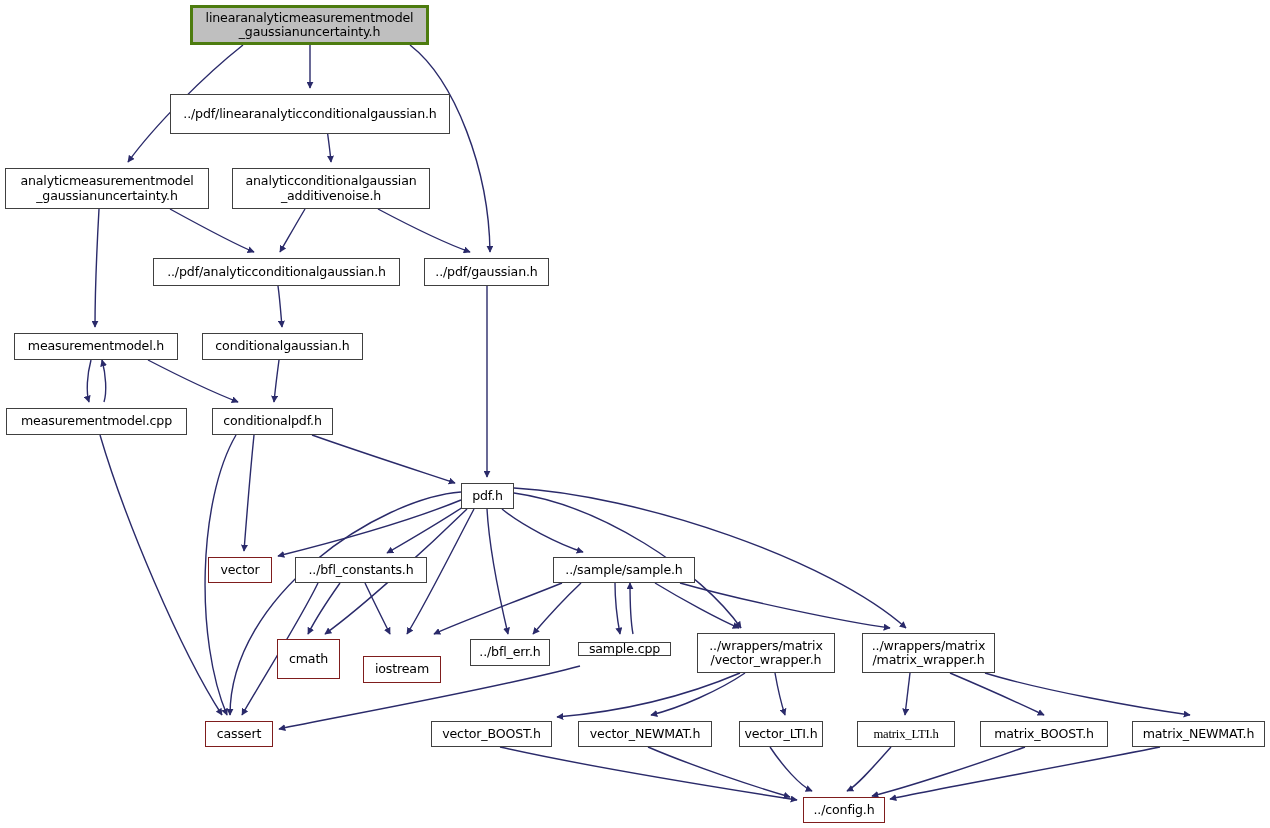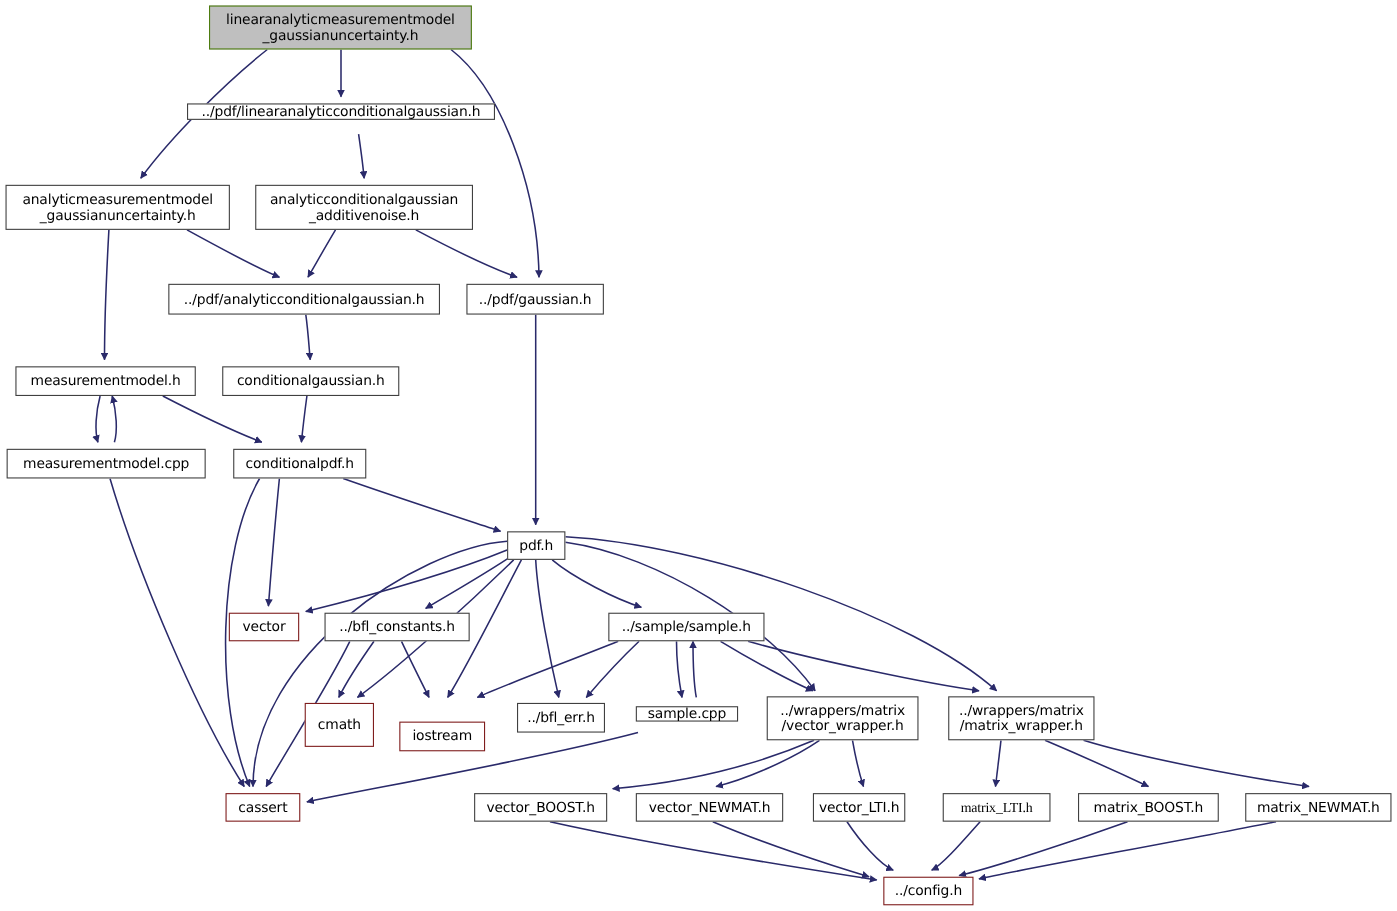--- a/index.html
+++ b/index.html
@@ -38,21 +38,21 @@
     font-size: 12.6px;
     letter-spacing: -0.15px;
     white-space: pre-line;
     z-index: 2;
   }
   .node.sys {
     border: 1px solid #7f1d1d;
   }
   .node.root {
     background: #bfbfbf;
-    border: 1px solid #4d7c0f;
+    border: 3px solid #4d7c0f;
   }
   .node span {
     display: block;
   }
 </style>
 </head>
 <body>
 
 <div id="graph-root">
   <svg id="edges" viewBox="0 0 1270 828" xmlns="http://www.w3.org/2000/svg">
@@ -109,21 +109,21 @@
         <path d="M 648,747 C 690,765 752,786 790,797" stroke="#2a2a6a" marker-end="url(#arrow)"></path>
         <path d="M 770,747 C 782,765 800,786 812,791" stroke="#2a2a6a" marker-end="url(#arrow)"></path>
         <path d="M 891,747 C 875,765 857,786 847,791" stroke="#2a2a6a" marker-end="url(#arrow)"></path>
         <path d="M 1025,747 C 975,765 905,788 872,796" stroke="#2a2a6a" marker-end="url(#arrow)"></path>
         <path d="M 1160,747 C 1070,765 930,790 890,799" stroke="#2a2a6a" marker-end="url(#arrow)"></path>
       </g>
   </svg>
   <div id="node-layer">
       <div class="node root" style="left: 190px; top: 5px; width: 239px; height: 40px;"><span>linearanalyticmeasurementmodel
 _gaussianuncertainty.h</span></div>
-      <div class="node" style="left: 170px; top: 94px; width: 280px; height: 15px;"><span>../pdf/linearanalyticconditionalgaussian.h</span></div>
+      <div class="node" style="left: 170px; top: 94px; width: 280px; height: 40px;"><span>../pdf/linearanalyticconditionalgaussian.h</span></div>
       <div class="node" style="left: 5px; top: 168px; width: 204px; height: 41px;"><span>analyticmeasurementmodel
 _gaussianuncertainty.h</span></div>
       <div class="node" style="left: 232px; top: 168px; width: 198px; height: 41px;"><span>analyticconditionalgaussian
 _additivenoise.h</span></div>
       <div class="node" style="left: 153px; top: 258px; width: 247px; height: 28px;"><span>../pdf/analyticconditionalgaussian.h</span></div>
       <div class="node" style="left: 424px; top: 258px; width: 125px; height: 28px;"><span>../pdf/gaussian.h</span></div>
       <div class="node" style="left: 14px; top: 333px; width: 164px; height: 27px;"><span>measurementmodel.h</span></div>
       <div class="node" style="left: 202px; top: 333px; width: 161px; height: 27px;"><span>conditionalgaussian.h</span></div>
       <div class="node" style="left: 6px; top: 408px; width: 181px; height: 27px;"><span>measurementmodel.cpp</span></div>
       <div class="node" style="left: 212px; top: 408px; width: 121px; height: 27px;"><span>conditionalpdf.h</span></div>

